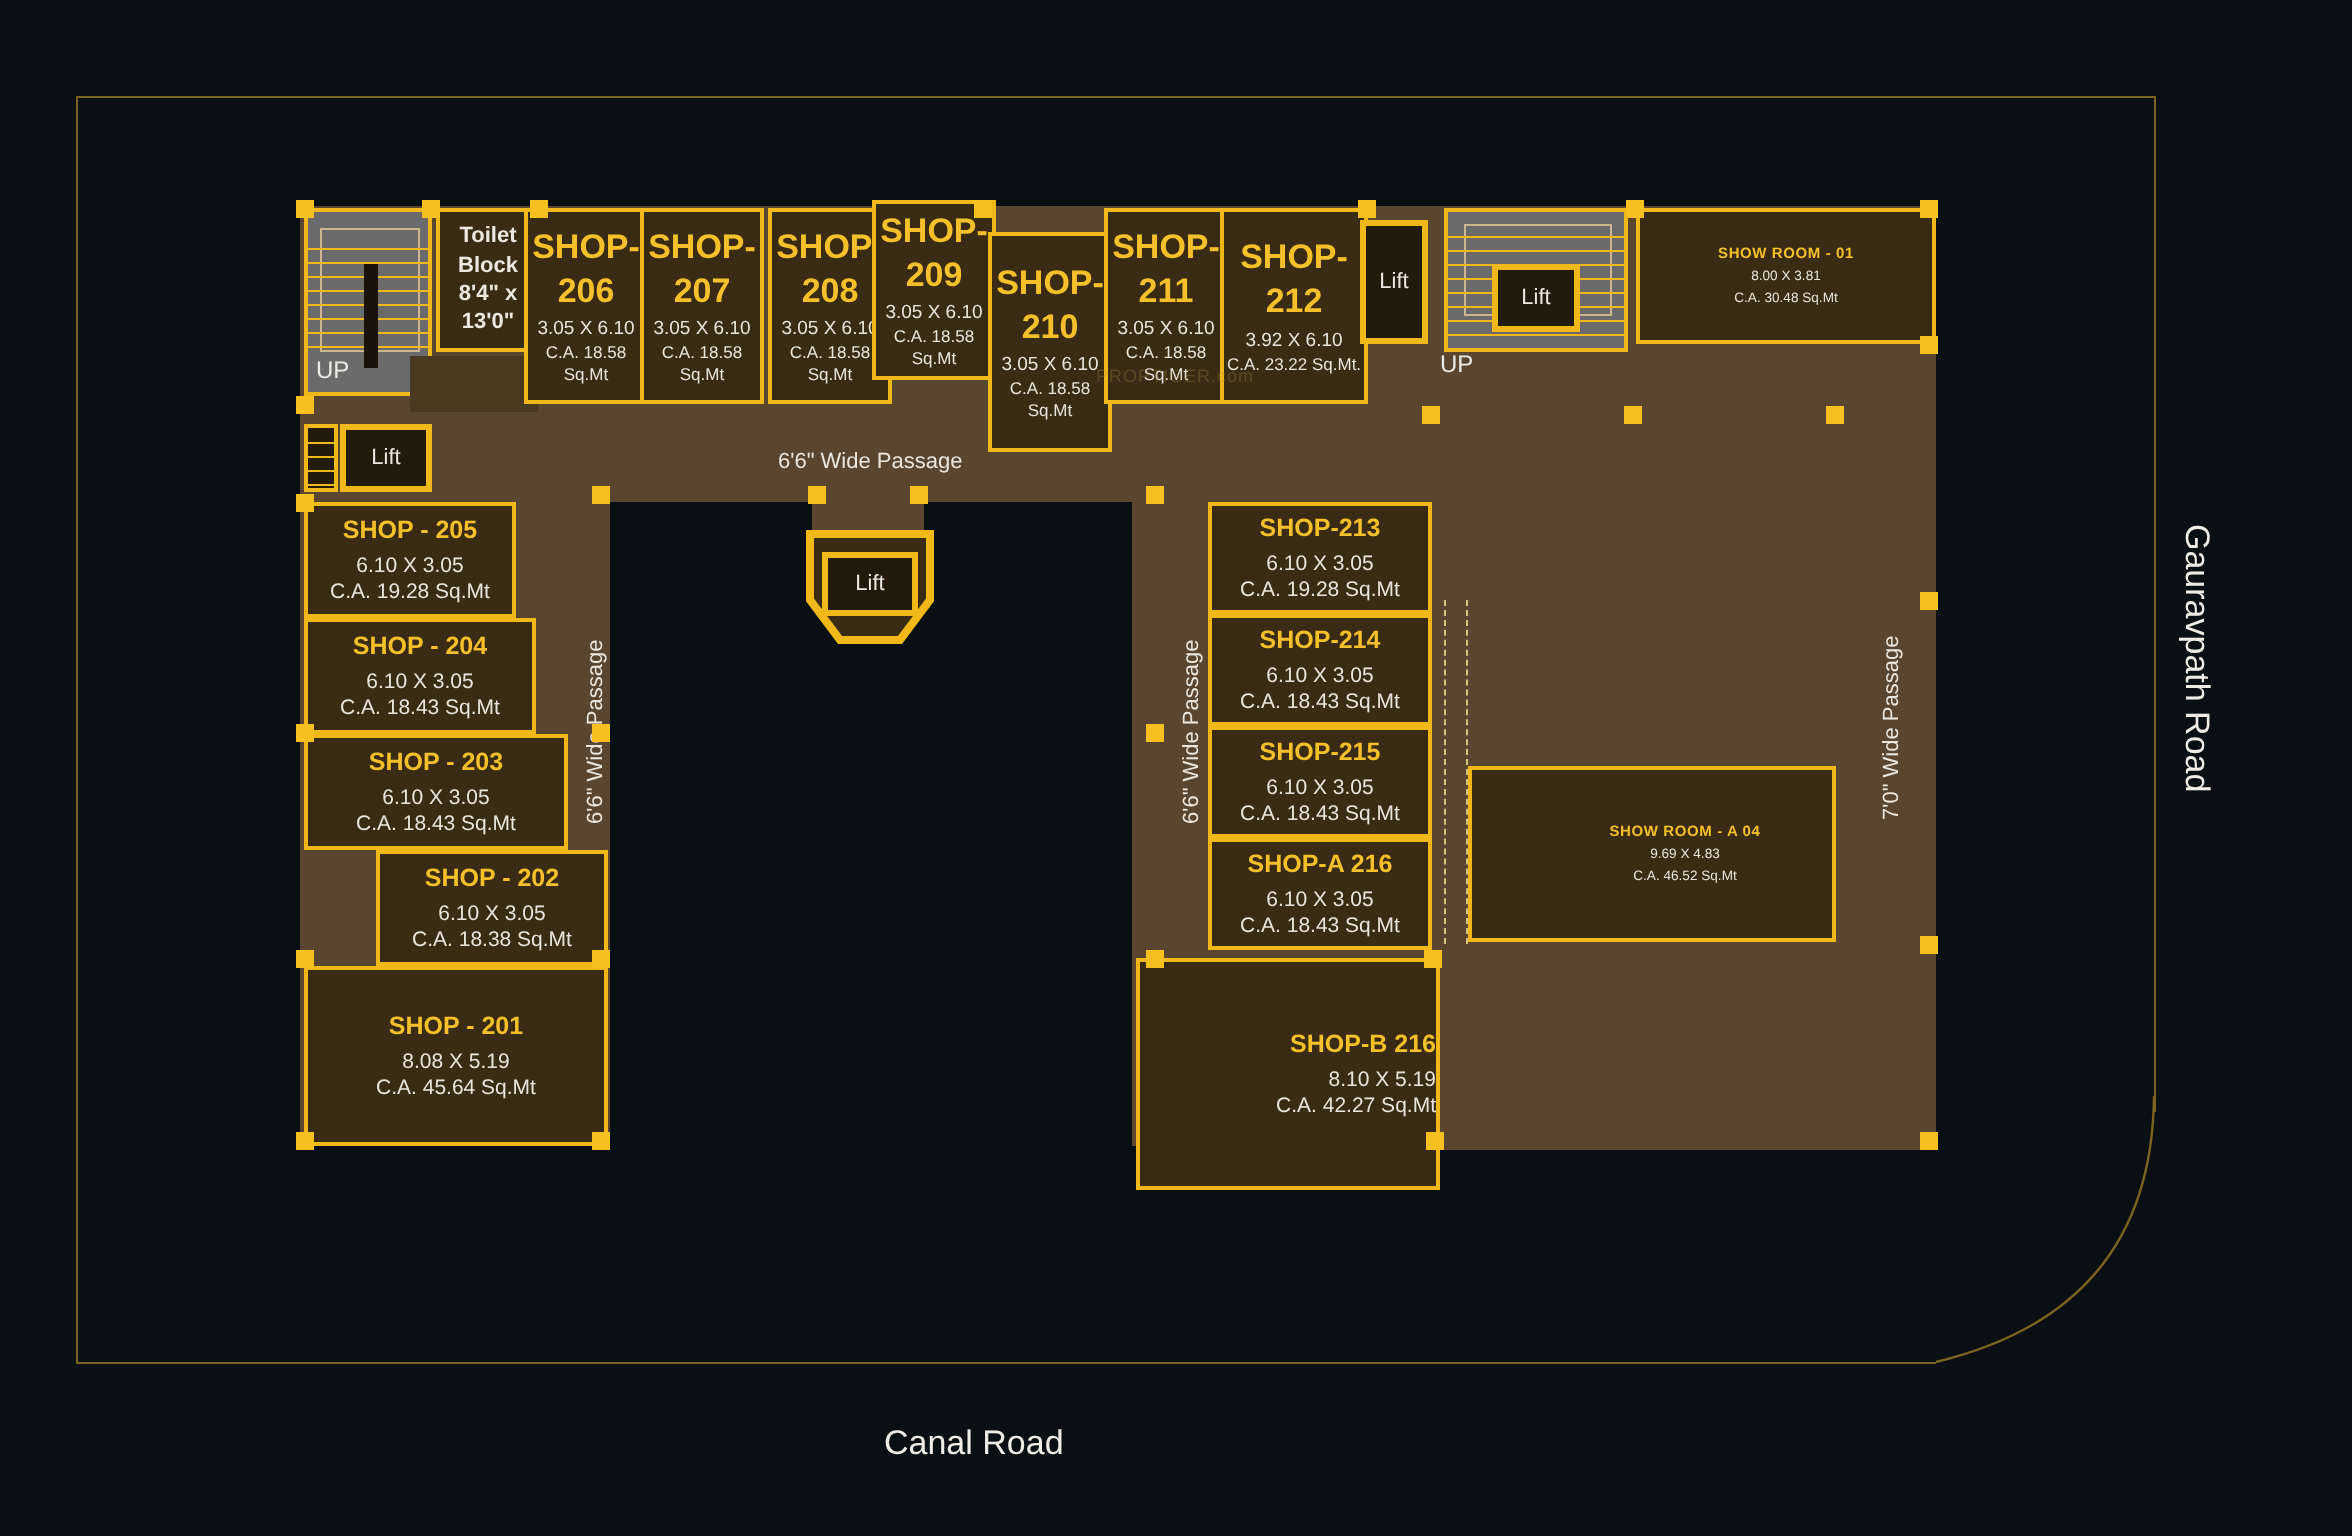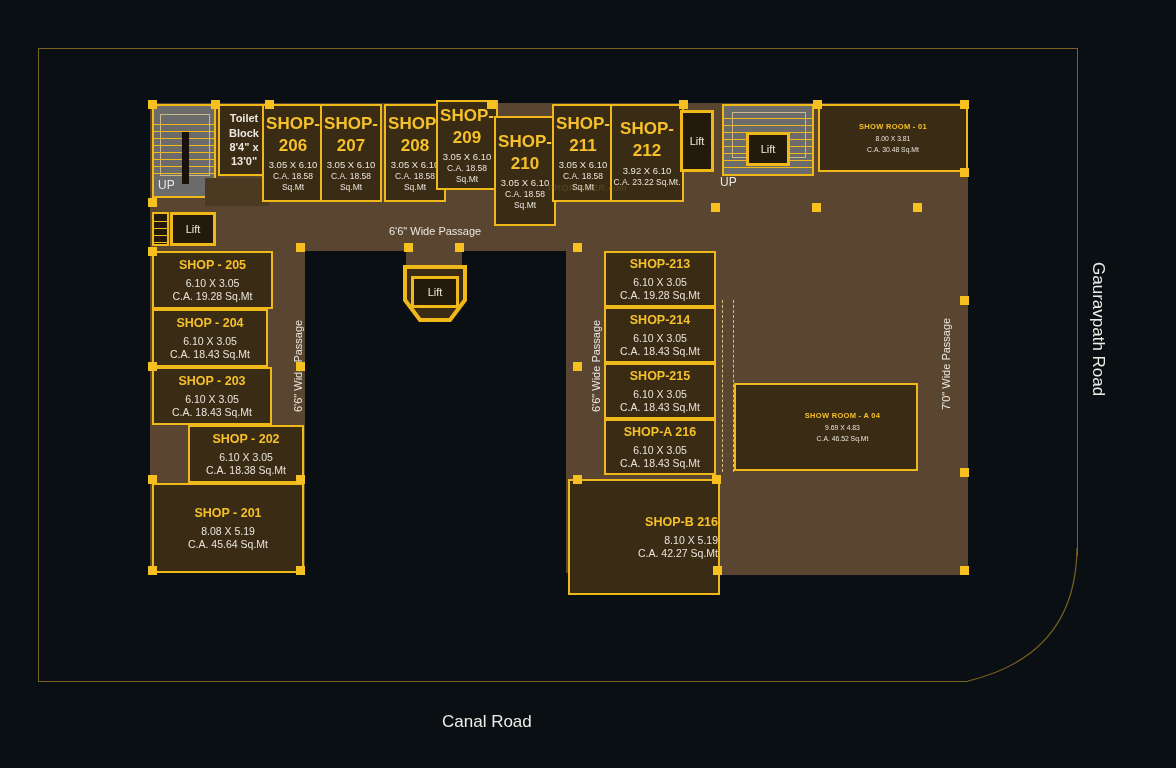--- a/index.html
+++ b/index.html
@@ -275,31 +275,31 @@
   <div class="plabel vert" style="left:292px; top:412px;">6'6" Wide Passage</div>
 
   <div class="slab" style="left:406px; top:251px; width:56px; height:22px;"></div>
   <svg width="70" height="66" style="position:absolute; left:400px; top:262px;">
     <polygon points="5,5 65,5 65,38 50,58 20,58 5,38" fill="#3a2b14" stroke="#f0b818" stroke-width="4"></polygon>
   </svg>
   <div class="lift-oct" style="left:411px; top:276px; width:48px; height:32px; background:#241a0c;">
     <span>Lift</span>
   </div>
 
-  <div class="unit u-lg" style="left:152px; top:251px; width:121px; height:58px;">
+  <div class="unit u-lg" style="left:152px; top:251px; width:106px; height:58px;">
     <div class="t">SHOP - 205</div>
     <div class="d">6.10 X 3.05</div>
     <div class="c">C.A. 19.28 Sq.Mt</div>
   </div>
   <div class="unit u-lg" style="left:152px; top:309px; width:116px; height:58px;">
     <div class="t">SHOP - 204</div>
     <div class="d">6.10 X 3.05</div>
     <div class="c">C.A. 18.43 Sq.Mt</div>
   </div>
-  <div class="unit u-lg" style="left:152px; top:367px; width:120px; height:58px;">
+  <div class="unit u-lg" style="left:152px; top:367px; width:132px; height:58px;">
     <div class="t">SHOP - 203</div>
     <div class="d">6.10 X 3.05</div>
     <div class="c">C.A. 18.43 Sq.Mt</div>
   </div>
   <div class="unit u-lg" style="left:152px; top:425px; width:116px; height:58px;margin-left:36px;">
     <div class="t">SHOP - 202</div>
     <div class="d">6.10 X 3.05</div>
     <div class="c">C.A. 18.38 Sq.Mt</div>
   </div>
   <div class="unit u-lg" style="left:152px; top:483px; width:152px; height:90px;">

